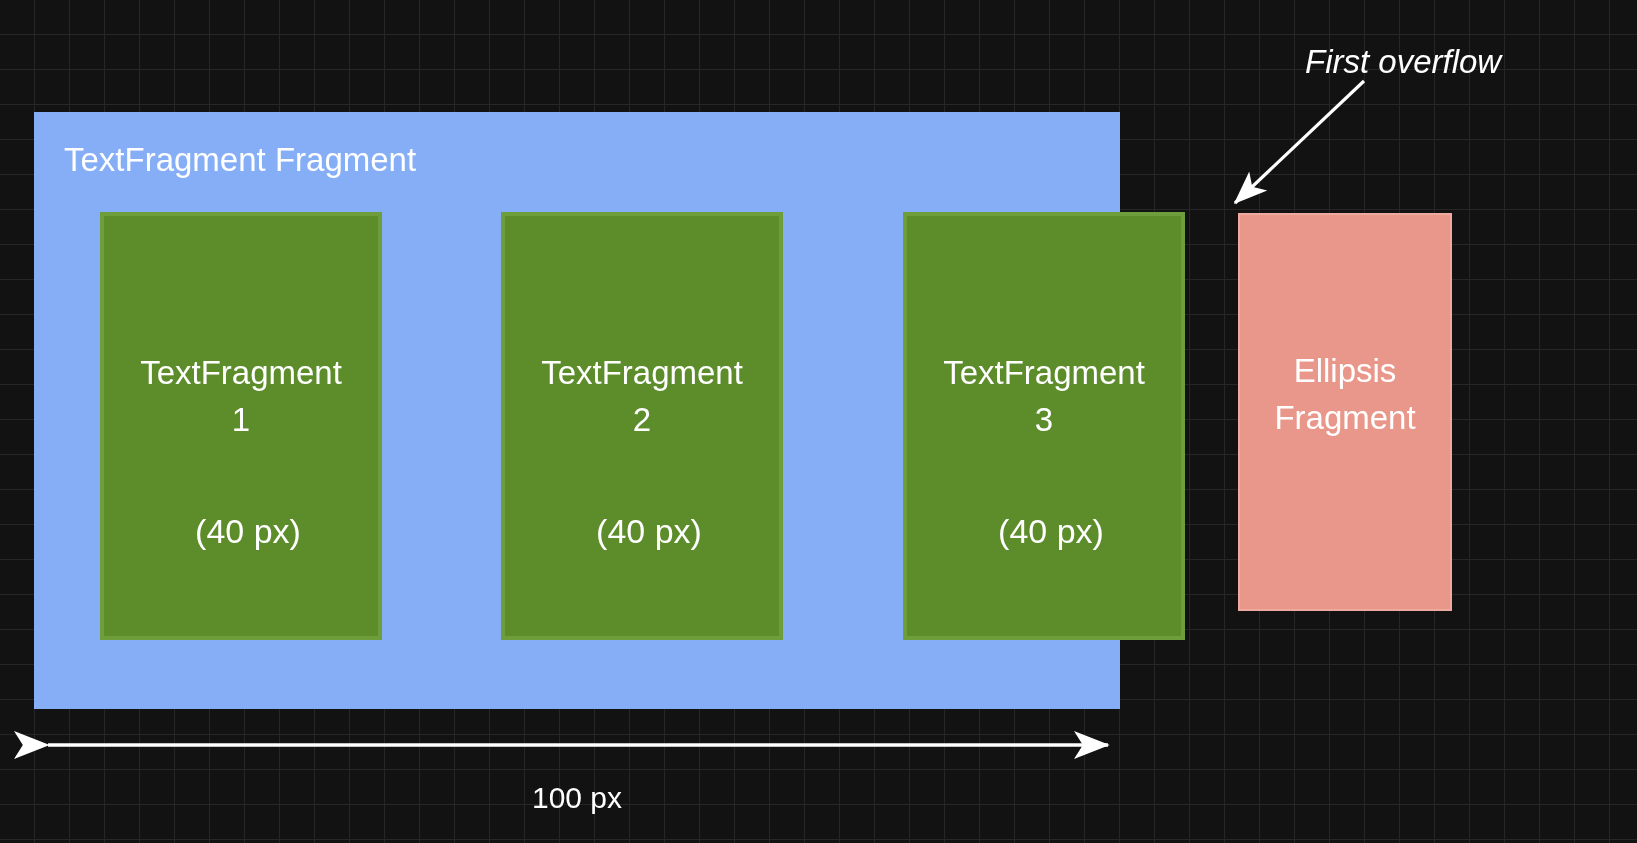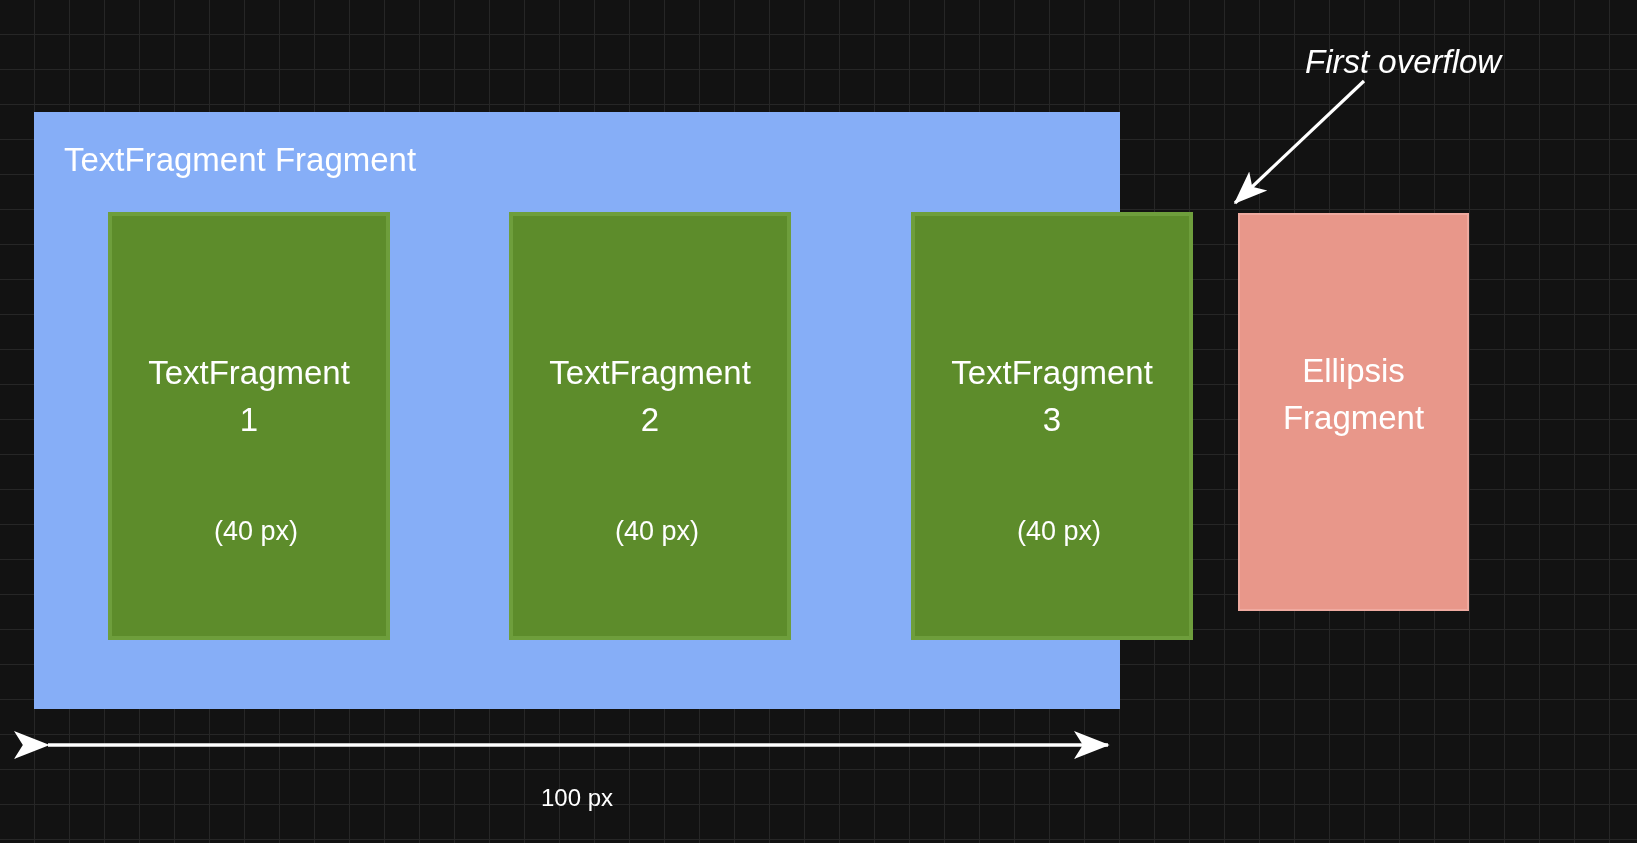--- a/index.html
+++ b/index.html
@@ -53,51 +53,50 @@
   .text-fragment {
     position: absolute;
     top: 212px;
     width: 282px;
     height: 428px;
     background: #5d8c2b;
     border: 4px solid #6e9e3c;
     box-sizing: border-box;
     color: #ffffff;
     text-align: center;
-    margin-left: 8px;
   }
   .tf-1 { left: 100px; }
   .tf-2 { left: 501px; }
   .tf-3 { left: 903px; }
 
   .tf-title {
     position: absolute;
     left: 0;
     right: 0;
     top: 133px;
     font-size: 33px;
     line-height: 47px;
     white-space: pre-line;
   }
   .tf-size {
     position: absolute;
     left: 0;
     right: 0;
     top: 295px;
-    font-size: 27px;
+    font-size: 34px;
     line-height: 40px;
     padding-left: 14px;
   }
 
   
   .ellipsis-fragment {
     position: absolute;
     left: 1238px;
     top: 213px;
-    width: 231px;
+    width: 214px;
     height: 398px;
     background: #e8978a;
     border: 2px solid #efaaa0;
     box-sizing: border-box;
     color: #ffffff;
     text-align: center;
     font-size: 33px;
     line-height: 47px;
   }
   .ef-label {
@@ -121,21 +120,21 @@
   }
 
   
   .measure-label {
     position: absolute;
     left: 34px;
     top: 778px;
     width: 1086px;
     text-align: center;
     color: #ffffff;
-    font-size: 24px;
+    font-size: 30px;
     line-height: 40px;
   }
 
   svg.overlay {
     position: absolute;
     left: 0;
     top: 0;
     width: 1637px;
     height: 843px;
     pointer-events: none;

